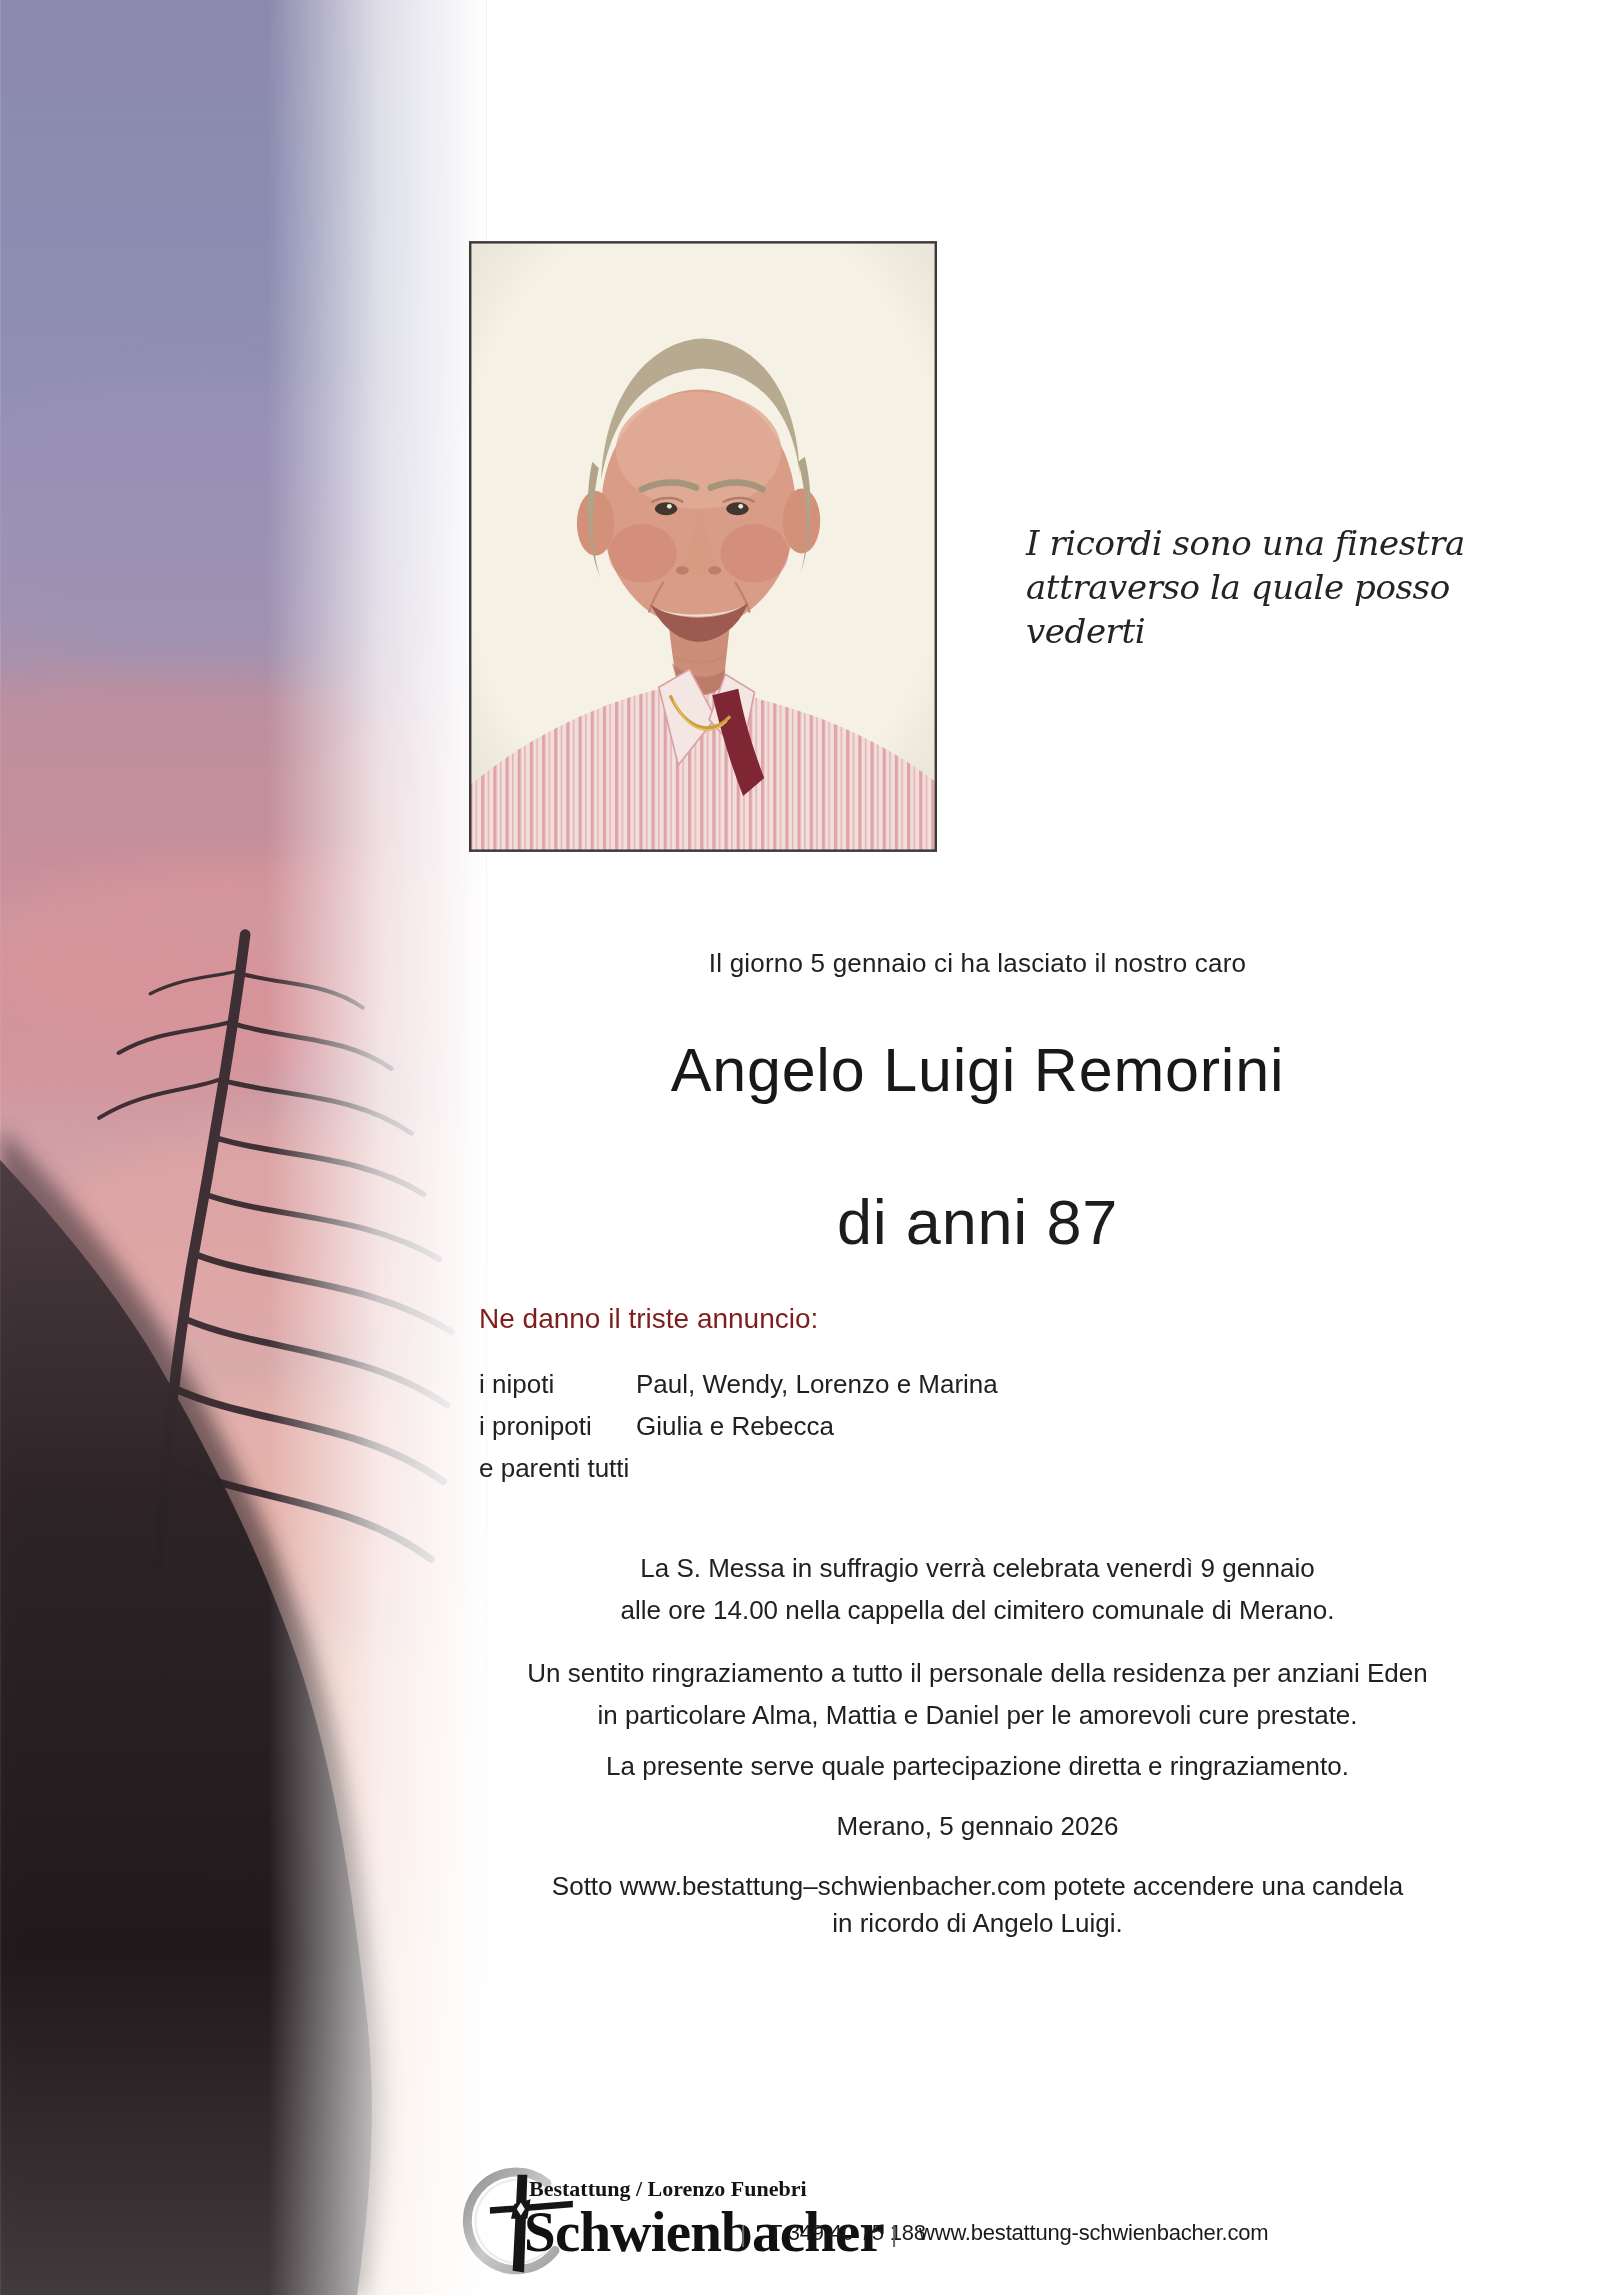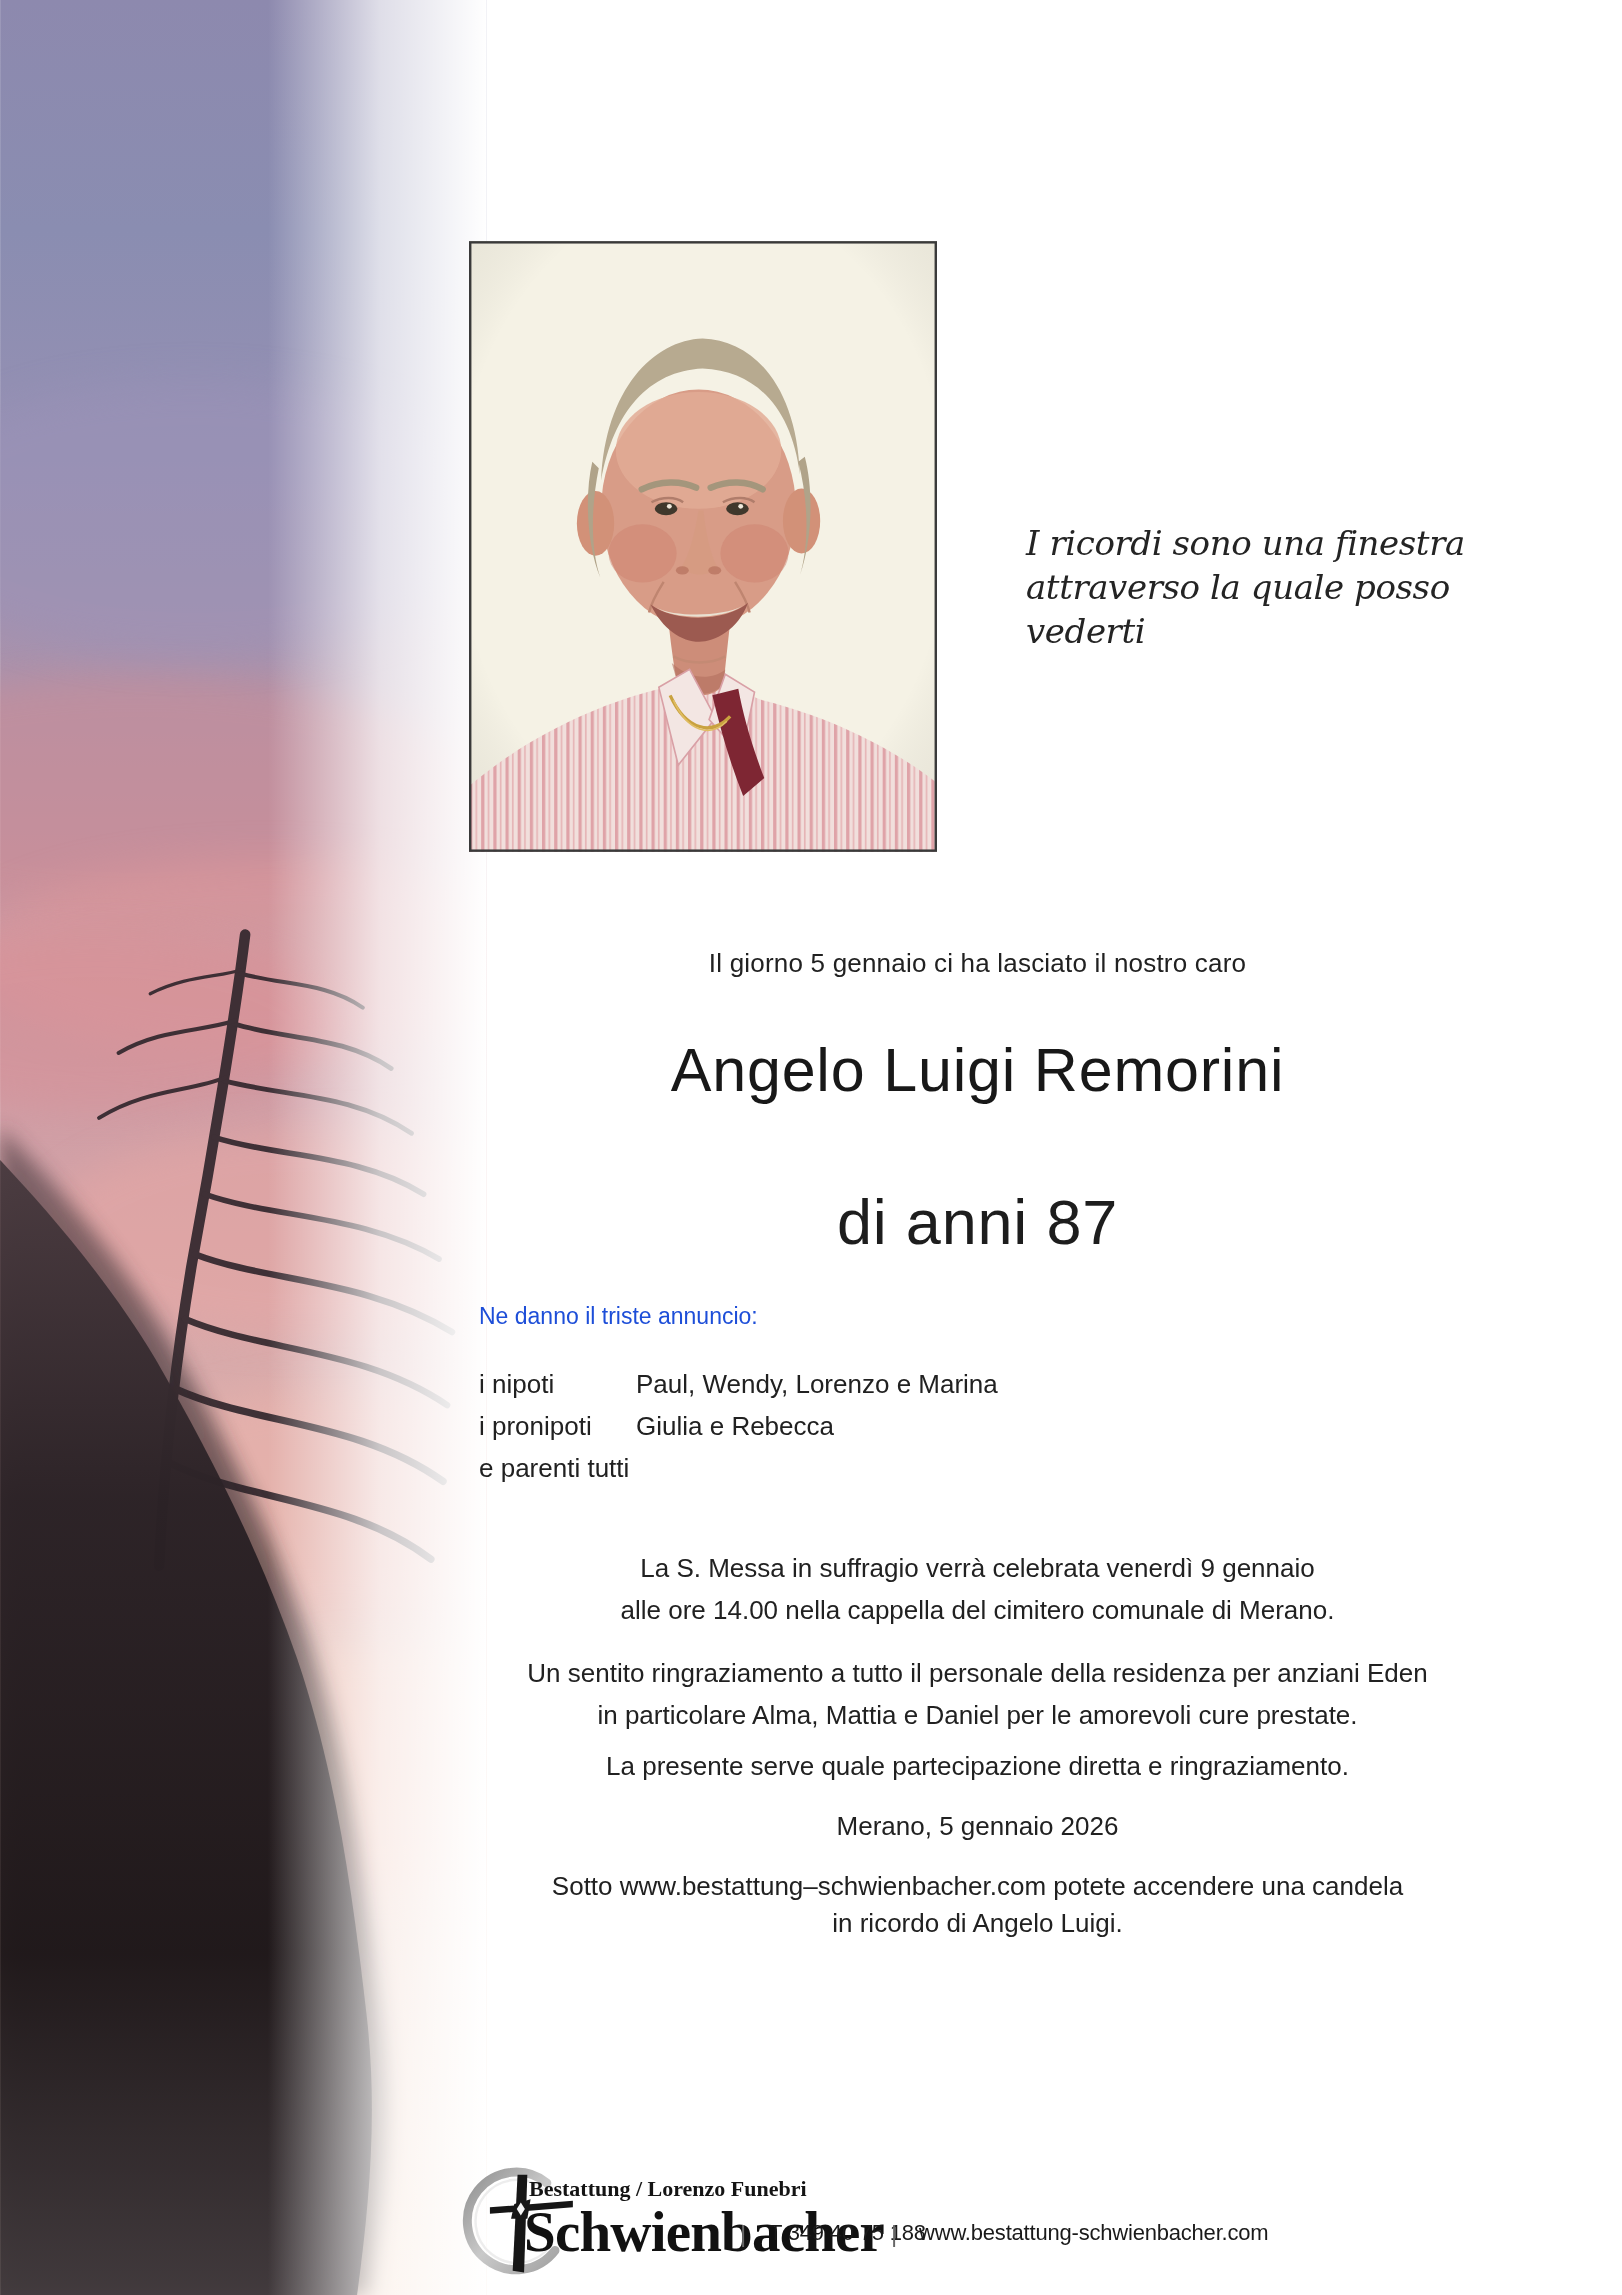--- a/index.html
+++ b/index.html
@@ -25,21 +25,21 @@
   .deceased-name{top:1035px;font-size:61px;font-weight:400;letter-spacing:0.8px;color:#181818;}
   .age-line{top:1186px;font-size:63px;letter-spacing:0.8px;color:#1d1d1d;}
   .body-par{font-size:26px;line-height:42px;color:#212121;}
   .messa{top:1547px;}
   .thanks{top:1652px;}
   .presente{top:1745px;}
   .dateline{top:1805px;}
   .candle{top:1868px;line-height:37px;}
   
   .family{left:479px;width:974px;text-align:left;}
-  .family-heading{top:1303px;font-size:23px;color:#1d4ed8;}
+  .family-heading{top:1303px;font-size:28px;color:#7f1d1d;}
   .family-rows{top:1363px;font-size:26px;line-height:42px;color:#212121;}
   .fam-label{display:inline-block;min-width:157px;}
   .fam-label:empty{min-width:0;}
   
   .footer-tagline{left:529px;top:2176px;font-family:"Liberation Serif",serif;
     font-weight:bold;font-size:22px;color:#141414;}
   .footer-brand{left:524px;top:2199px;font-family:"Liberation Serif",serif;
     font-weight:bold;font-size:57px;letter-spacing:-0.8px;color:#111111;}
   .footer-sep{font-size:24px;color:#666;top:2220px;}
   .sep1{left:740px;}

